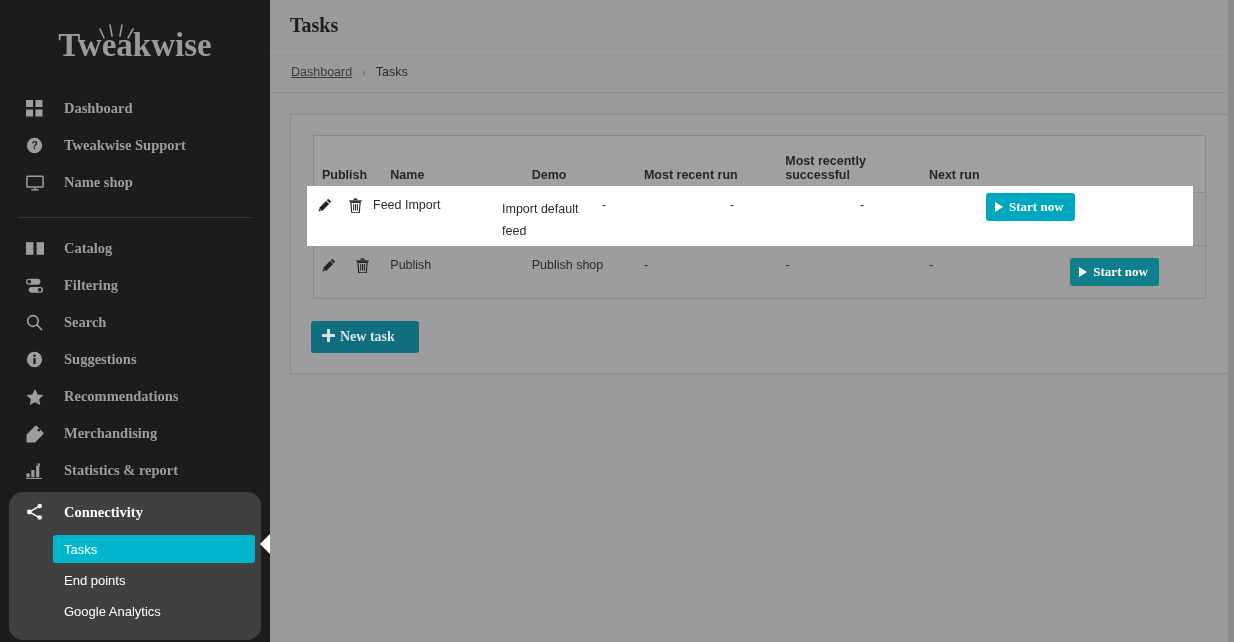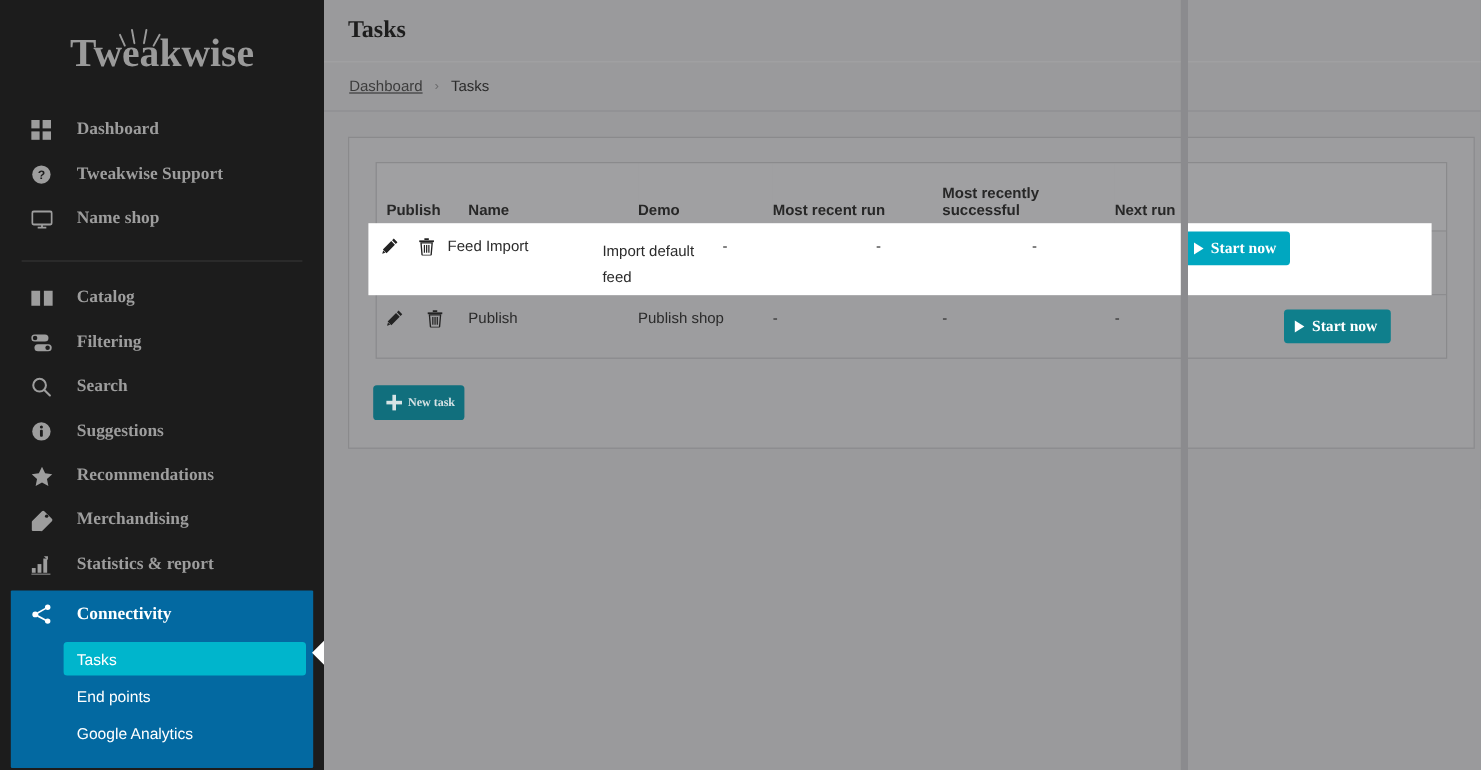--- a/index.html
+++ b/index.html
@@ -2,21 +2,21 @@
 <html><head>
 <meta charset="utf-8">
 <style>
   * { box-sizing: border-box; margin: 0; padding: 0; }
   html, body {
     width: 1234px; height: 642px;
     overflow: hidden;
     background: #919295;
     font-family: "Liberation Sans", sans-serif;
   }
-  .app { position: relative; width: 990px; height: 642px; }
+  .app { position: relative; width: 1234px; height: 642px; }
 
   
   .sidebar {
     position: absolute; left: 0; top: 0;
     width: 270px; height: 642px;
     background: #1c1c1c;
     overflow: hidden;
     z-index: 5;
   }
   .logo-wrap {
@@ -48,23 +48,23 @@
     font-size: 14.5px; font-weight: 700; color: #9d9d9d;
     margin-left: 12px; white-space: nowrap;
   }
   .nav-sep {
     height: 1px; background: #343434;
     margin: 12px 18px 12px 18px;
   }
 
   
   .conn-block {
-    background: #0369a1;
+    background: #404040;
     margin: 3px 9px 0 9px;
-    border-radius: 1px;
+    border-radius: 14px;
     padding: 0 0 12px 0;
     position: relative;
   }
   .conn-head {
     display: flex; align-items: center;
     height: 40px; padding-left: 17px; cursor: pointer;
   }
   .conn-head .ico { width: 26px; height: 20px; display: flex; align-items: center; color: #ffffff; flex: none;}
   .conn-head .lbl {
     font-family: "Liberation Serif", serif;
@@ -165,27 +165,27 @@
   .btn-start .tri {
     width: 0; height: 0;
     border-top: 5px solid transparent;
     border-bottom: 5px solid transparent;
     border-left: 8px solid #ffffff;
   }
   .row-hl .btn-start { background: #00a7c0; }
   .row-hl .btn-start .tri { border-left-color: #ffffff; }
 
   .btn-new {
-    display: inline-flex; align-items: center; gap: 5px;
+    display: inline-flex; gap: 5px;
     margin: 22px 0 0 20px;
     background: #116f7d; color: #d6e3e5;
     border: none; border-radius: 3px;
     font-family: "Liberation Serif", serif;
-    font-size: 10px; font-weight: 700;
-    padding: 8px 8px 8px 11px;
+    font-size: 14px; font-weight: 700;
+    padding: 8px 24px 8px 11px;
     cursor: pointer;
   }
   .plus { position: relative; width: 13px; height: 13px; flex: none; }
   .plus:before, .plus:after {
     content: ""; position: absolute; background: #d6e3e5;
   }
   .plus:before { left: 5px; top: 0; width: 3px; height: 13px; }
   .plus:after  { left: 0; top: 5px; width: 13px; height: 3px; }
 
   

